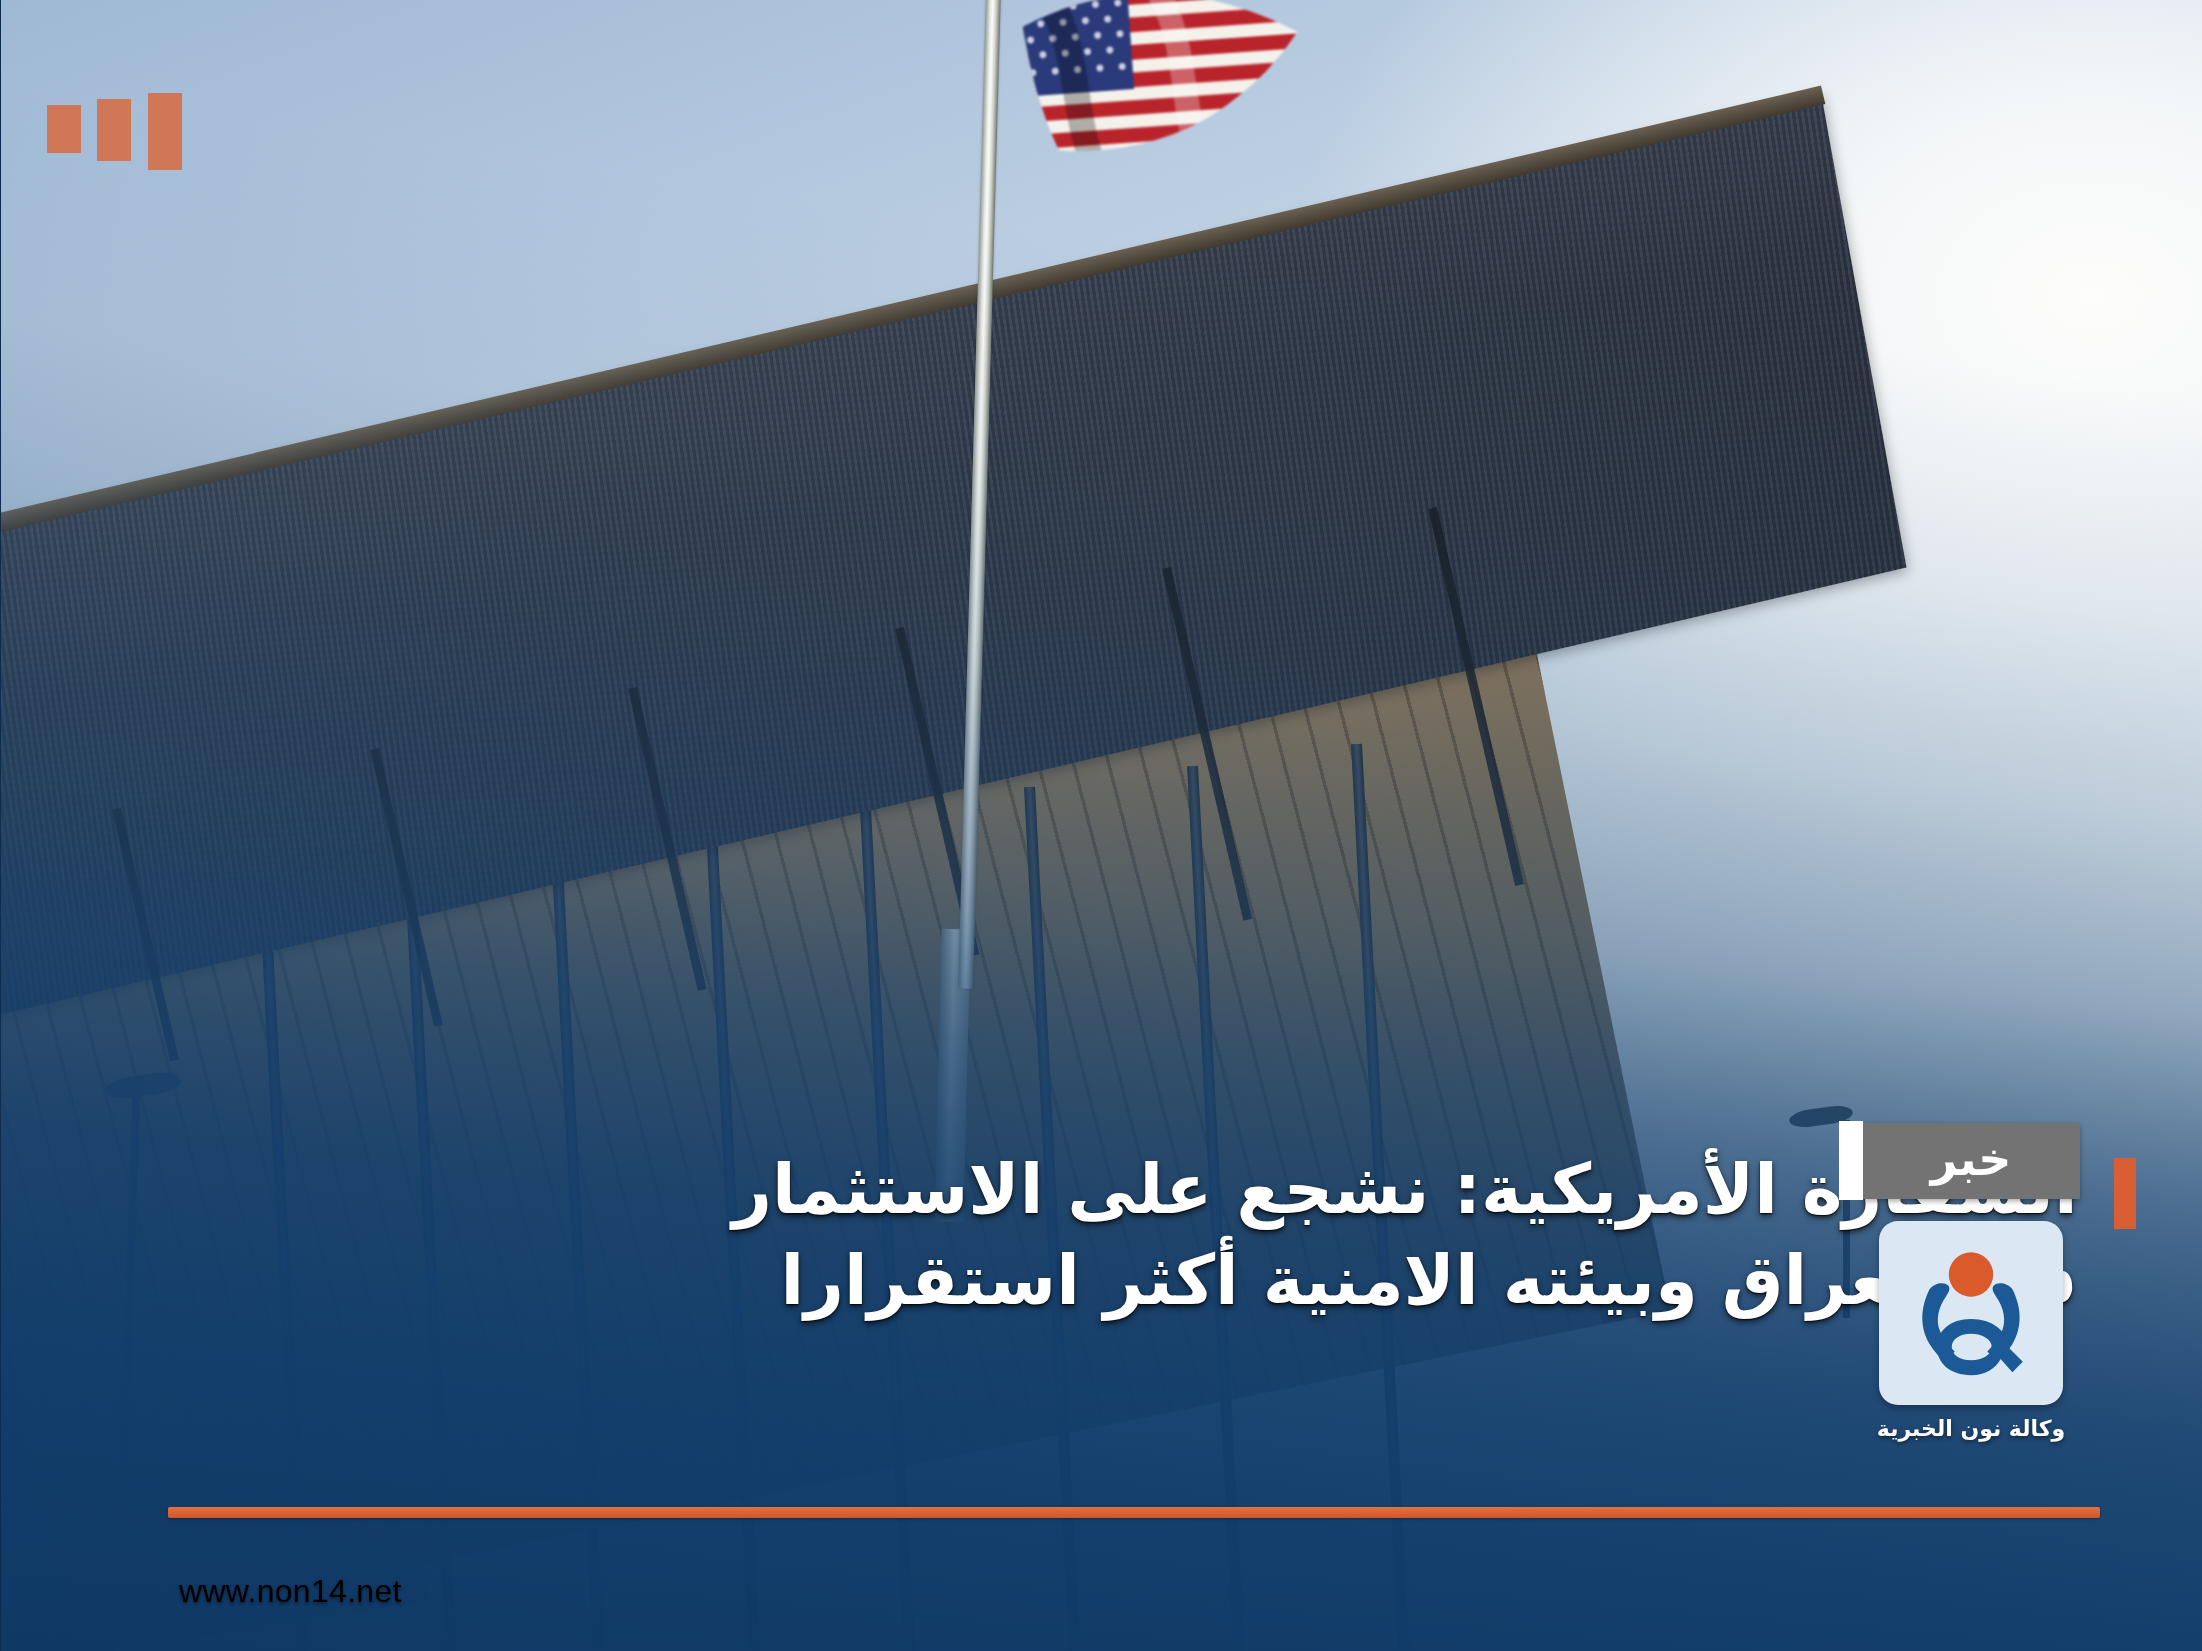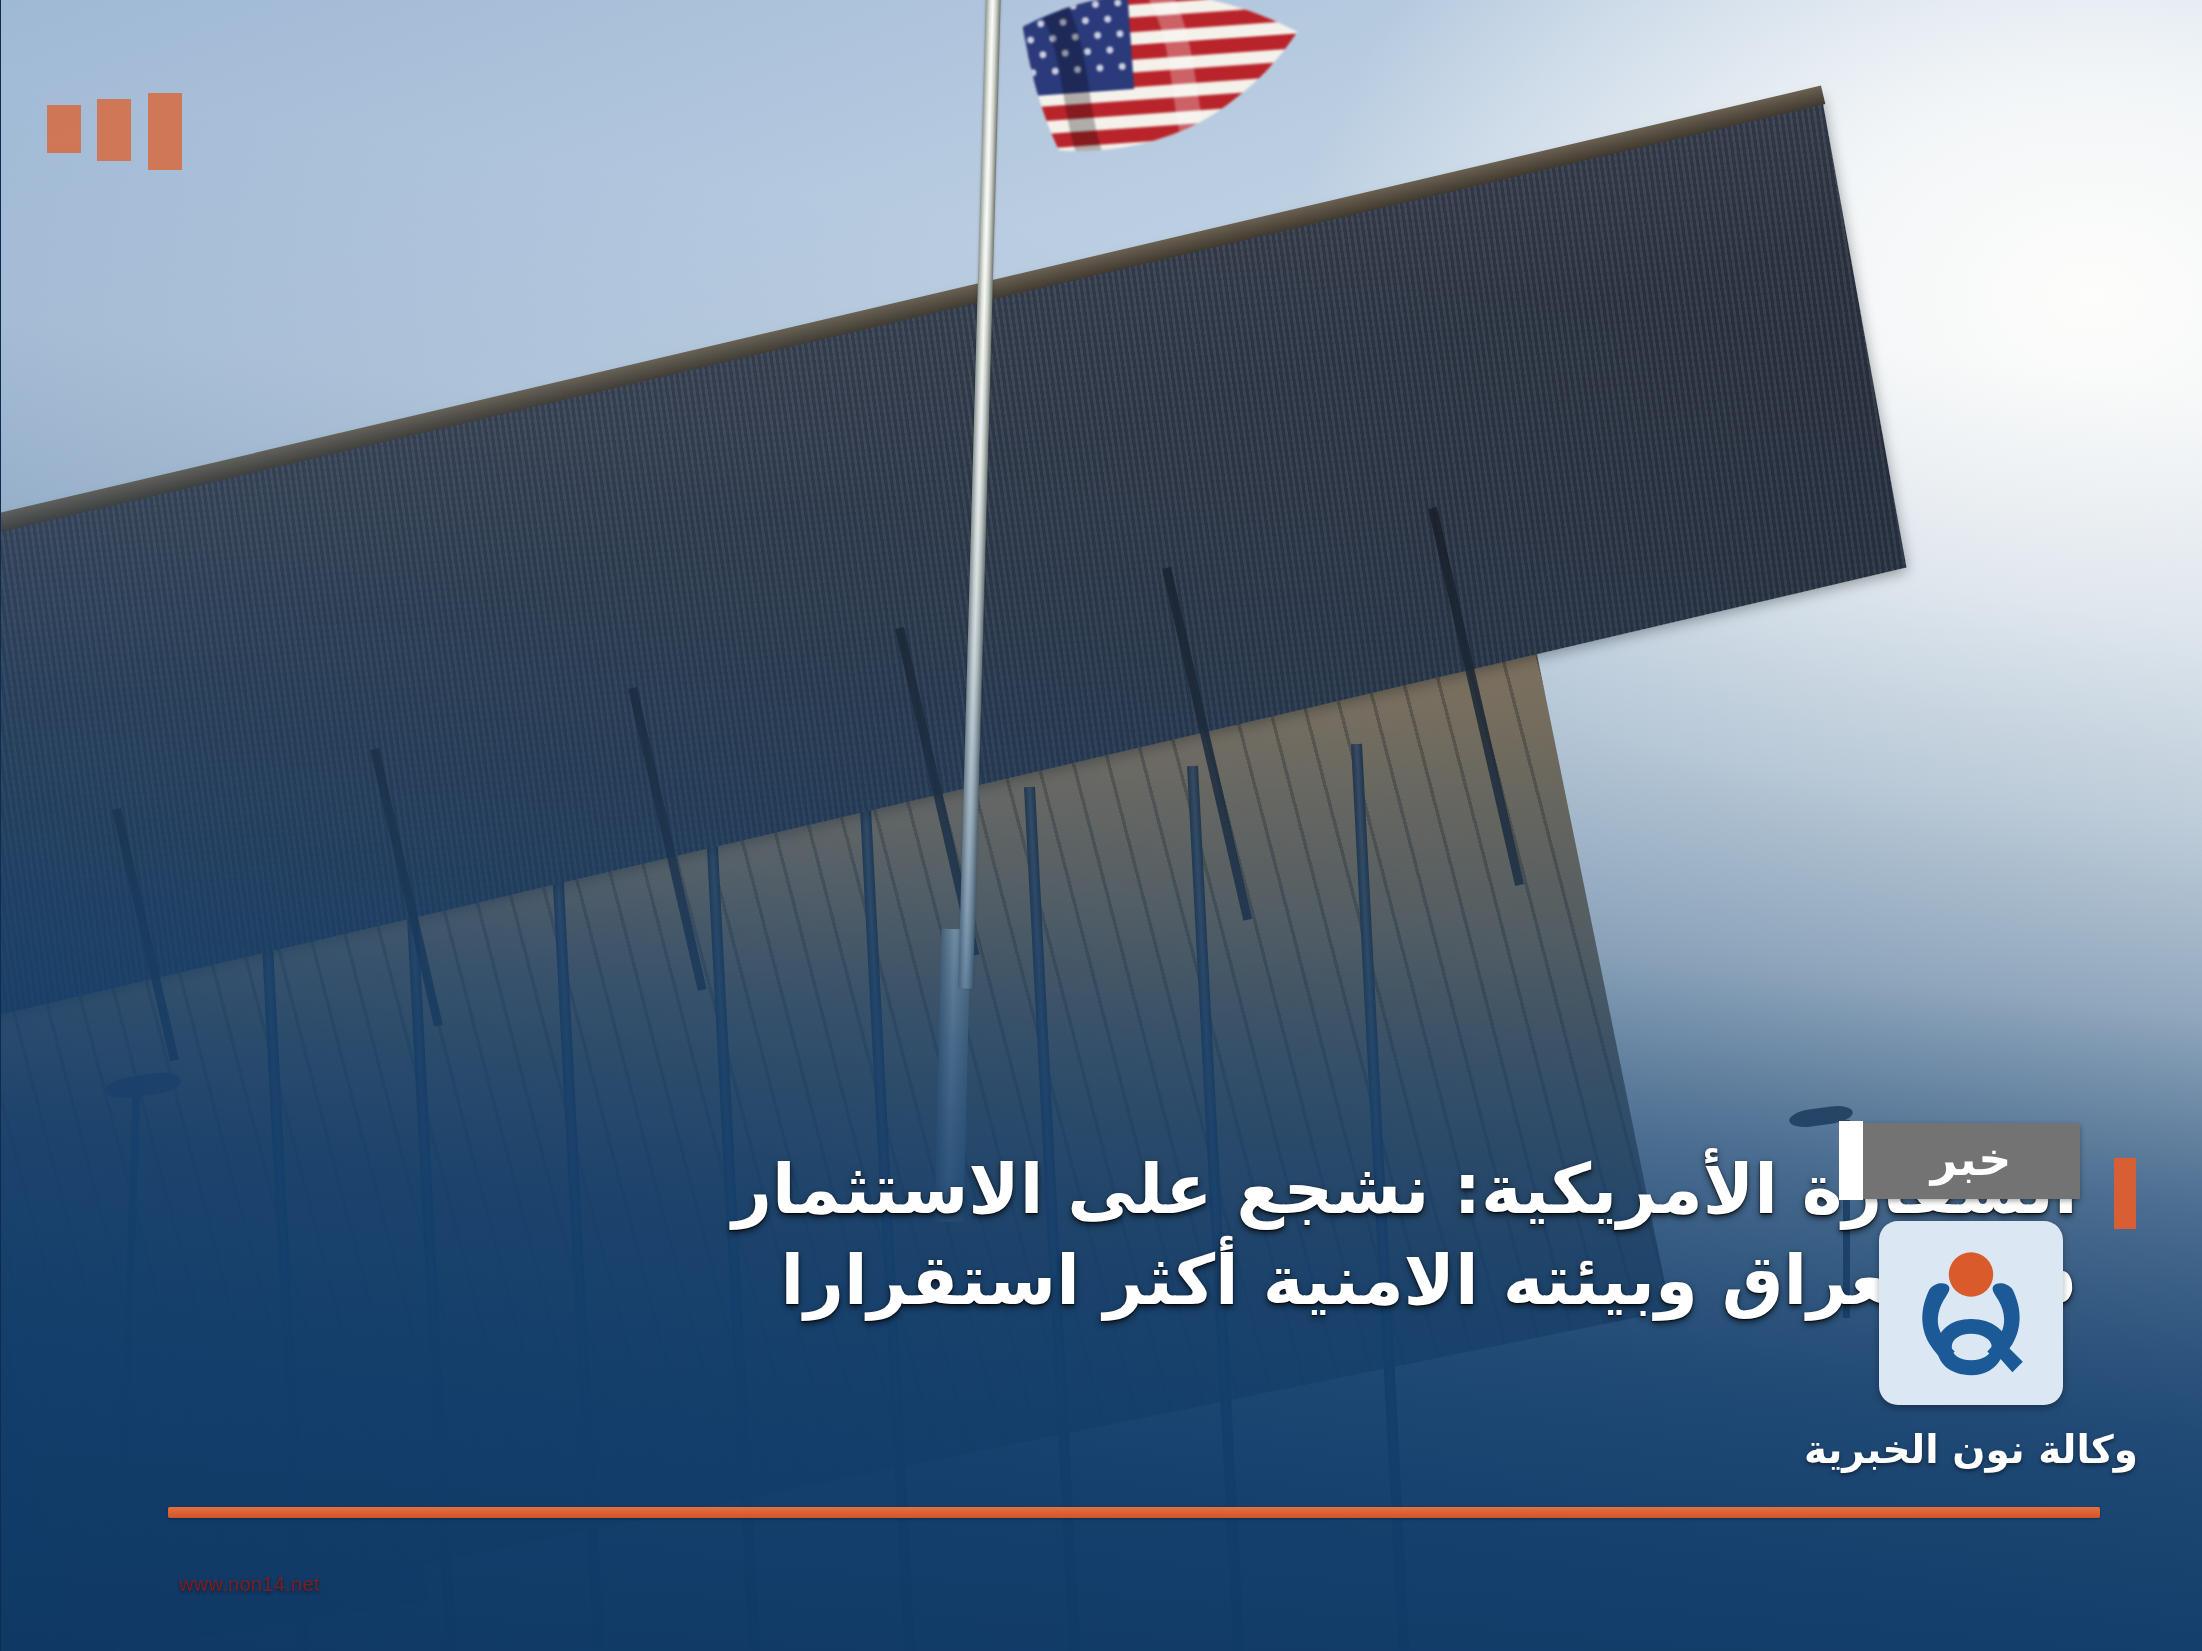--- a/index.html
+++ b/index.html
@@ -175,22 +175,22 @@
     left:39px; right:0px;
     top:363px;
     height:11.2px;
     background:linear-gradient(180deg,#e4713f,#d15429);
     border-radius:1.7px;
     box-shadow:0 0.9px 2.6px rgba(0,0,0,.3);
   }
   .site-url {
     position:absolute;
     left:179px; top:1573px;
-    color:#7f1d1d;
-    font-size:20px;
+    color:#000000;
+    font-size:32px;
     font-family:"Liberation Sans",sans-serif;
     direction:ltr;
     letter-spacing:0.3px;
     text-shadow:0 1.7px 3.4px rgba(0,0,0,.45);
   }
 
   
   .brand {
     position:absolute;
     right:77px; top:1123px;
@@ -217,23 +217,23 @@
   .logo-tile {
     margin-top:22.4px;
     width:184px; height:184px;
     background:#dbe7f3;
     border-radius:19px;
     box-shadow:0 2.6px 7.7px rgba(0,0,0,.32);
     display:flex; align-items:center; justify-content:center;
   }
   .logo-tile svg { width:148px; height:148px; display:block; }
   .agency {
-    margin-top:22px;
+    margin-top:11px;
     color:#ffffff;
-    font-size:39px;
+    font-size:22px;
     font-weight:bold;
     white-space:nowrap;
     text-shadow:0 1.7px 4.3px rgba(0,0,0,.5);
   }
 </style>
 </head>
 <body>
 
 <div id="card">
 

